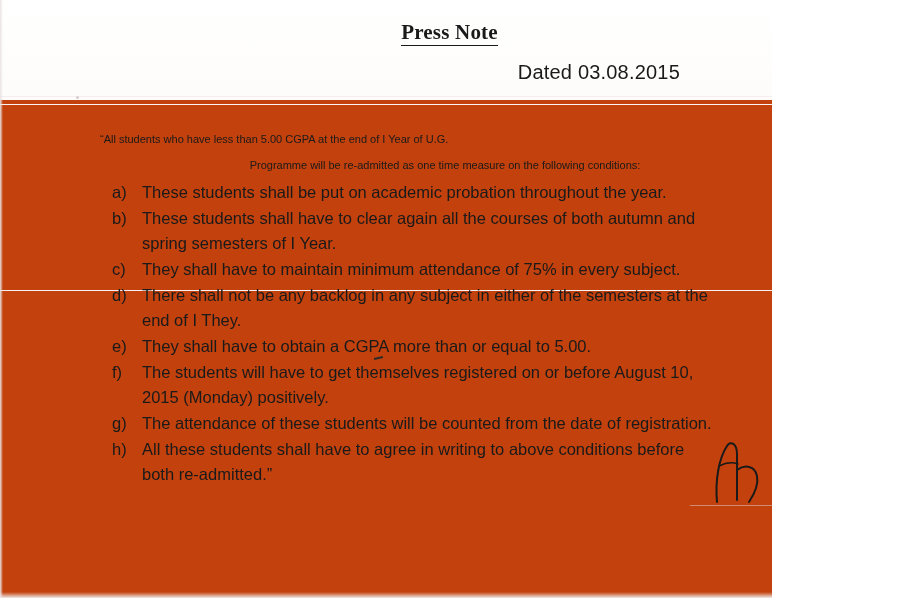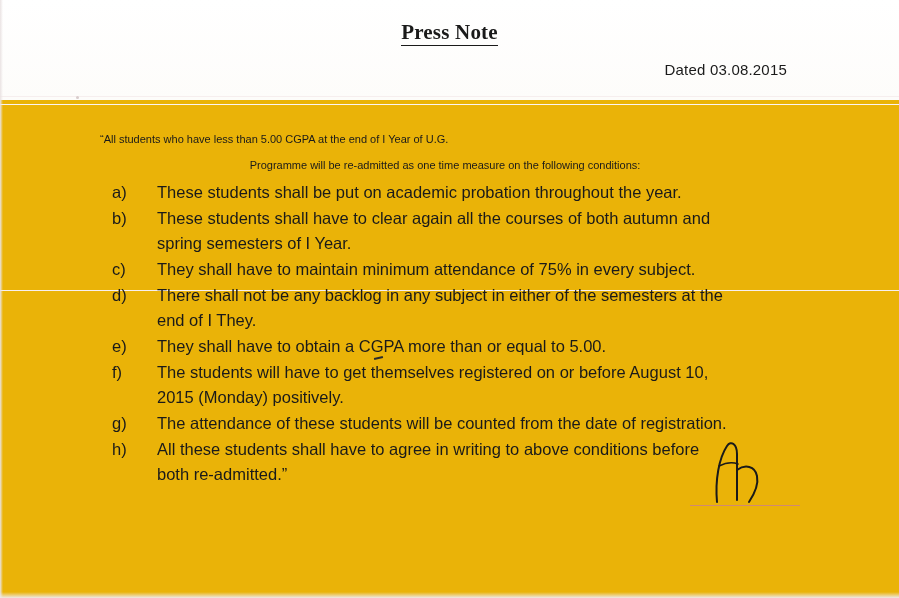--- a/index.html
+++ b/index.html
@@ -6,23 +6,23 @@
     margin: 0;
     padding: 0;
     background: #ffffff;
   }
   body {
     font-family: "Liberation Sans", sans-serif;
     color: #1a1a1a;
   }
   .page {
     position: relative;
-    width: 899px;
+    width: 772px;
     height: 598px;
-    background: #eab308;
+    background: #c2410c;
     overflow: hidden;
   }
   
   .scan-tint-top {
     position: absolute;
     left: 0; top: 0;
     width: 899px; height: 100px;
     background: linear-gradient(180deg, #ffffff 0%, #fdfcfa 100%);
     pointer-events: none;
   }
@@ -69,22 +69,22 @@
     letter-spacing: 0.2px;
   }
   .doc-title span.u {
     border-bottom: 1px solid #1a1a1a;
     padding-bottom: 1px;
   }
 
   .date-line {
     position: absolute;
     top: 61px;
-    right: 112px;
-    font-size: 15px;
+    right: 92px;
+    font-size: 20px;
     letter-spacing: 0.2px;
   }
 
   .intro {
     position: absolute;
     top: 126px;
     left: 100px;
     width: 690px;
     font-size: 11px;
     line-height: 26px;
@@ -110,21 +110,20 @@
   }
   .clause .marker {
     width: 30px;
     flex: 0 0 30px;
     font-size: 16.5px;
   }
   .clause .ctext {
     flex: 1 1 auto;
     text-align: justify;
     text-justify: inter-word;
-    margin-left: 15px;
   }
   .clause .ctext .tail {
     text-align: left;
   }
   .clause.nojust .ctext {
     text-align: left;
   }
 
   .stray-mark {
     position: absolute;

